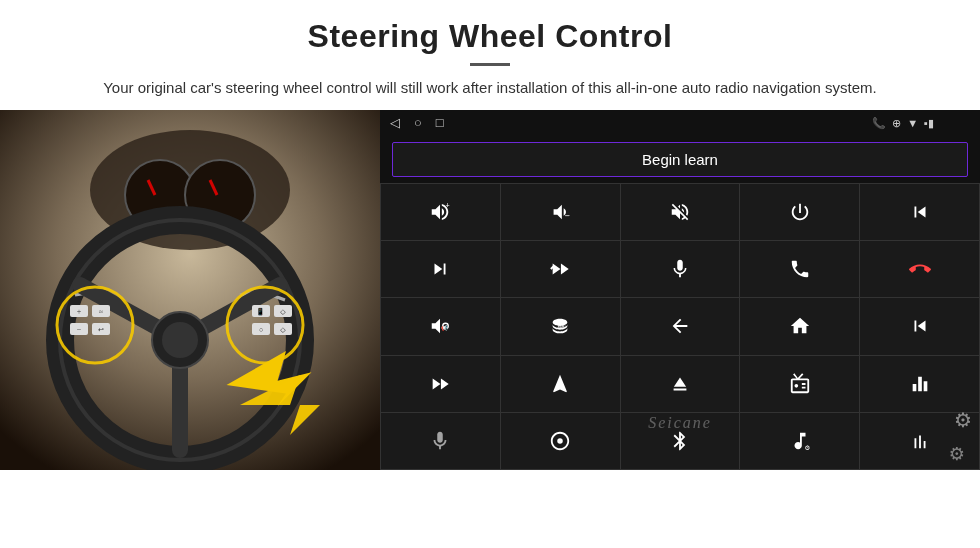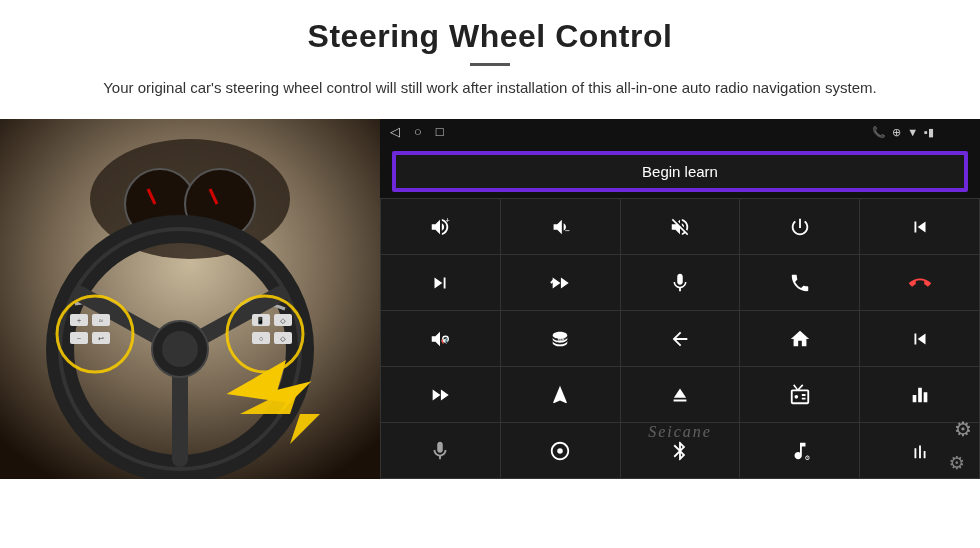--- a/index.html
+++ b/index.html
@@ -40,21 +40,21 @@
       background: #555;
       margin: 8px auto 10px;
     }
 
     .subtitle {
       font-size: 15px;
       color: #333;
       line-height: 1.6;
       font-family: Arial, sans-serif;
       max-width: 800px;
-      margin: 9px auto;
+      margin: 0 auto;
     }
 
     .content-area {
       display: flex;
       width: 100%;
       flex: 1;
       overflow: hidden;
     }
 
     
@@ -118,21 +118,21 @@
 
     .begin-learn-bar {
       padding: 6px 12px;
       background: #111;
     }
 
     .begin-learn-btn {
       display: block;
       width: 100%;
       background: #1a1a1a;
-      border: 4px solid #6d28d9;
+      border: 1px solid #6d28d9;
       color: #fff;
       font-size: 15px;
       font-family: Arial, sans-serif;
       text-align: center;
       padding: 8px 0;
       cursor: pointer;
       border-radius: 2px;
     }
 
     .controls-grid {

